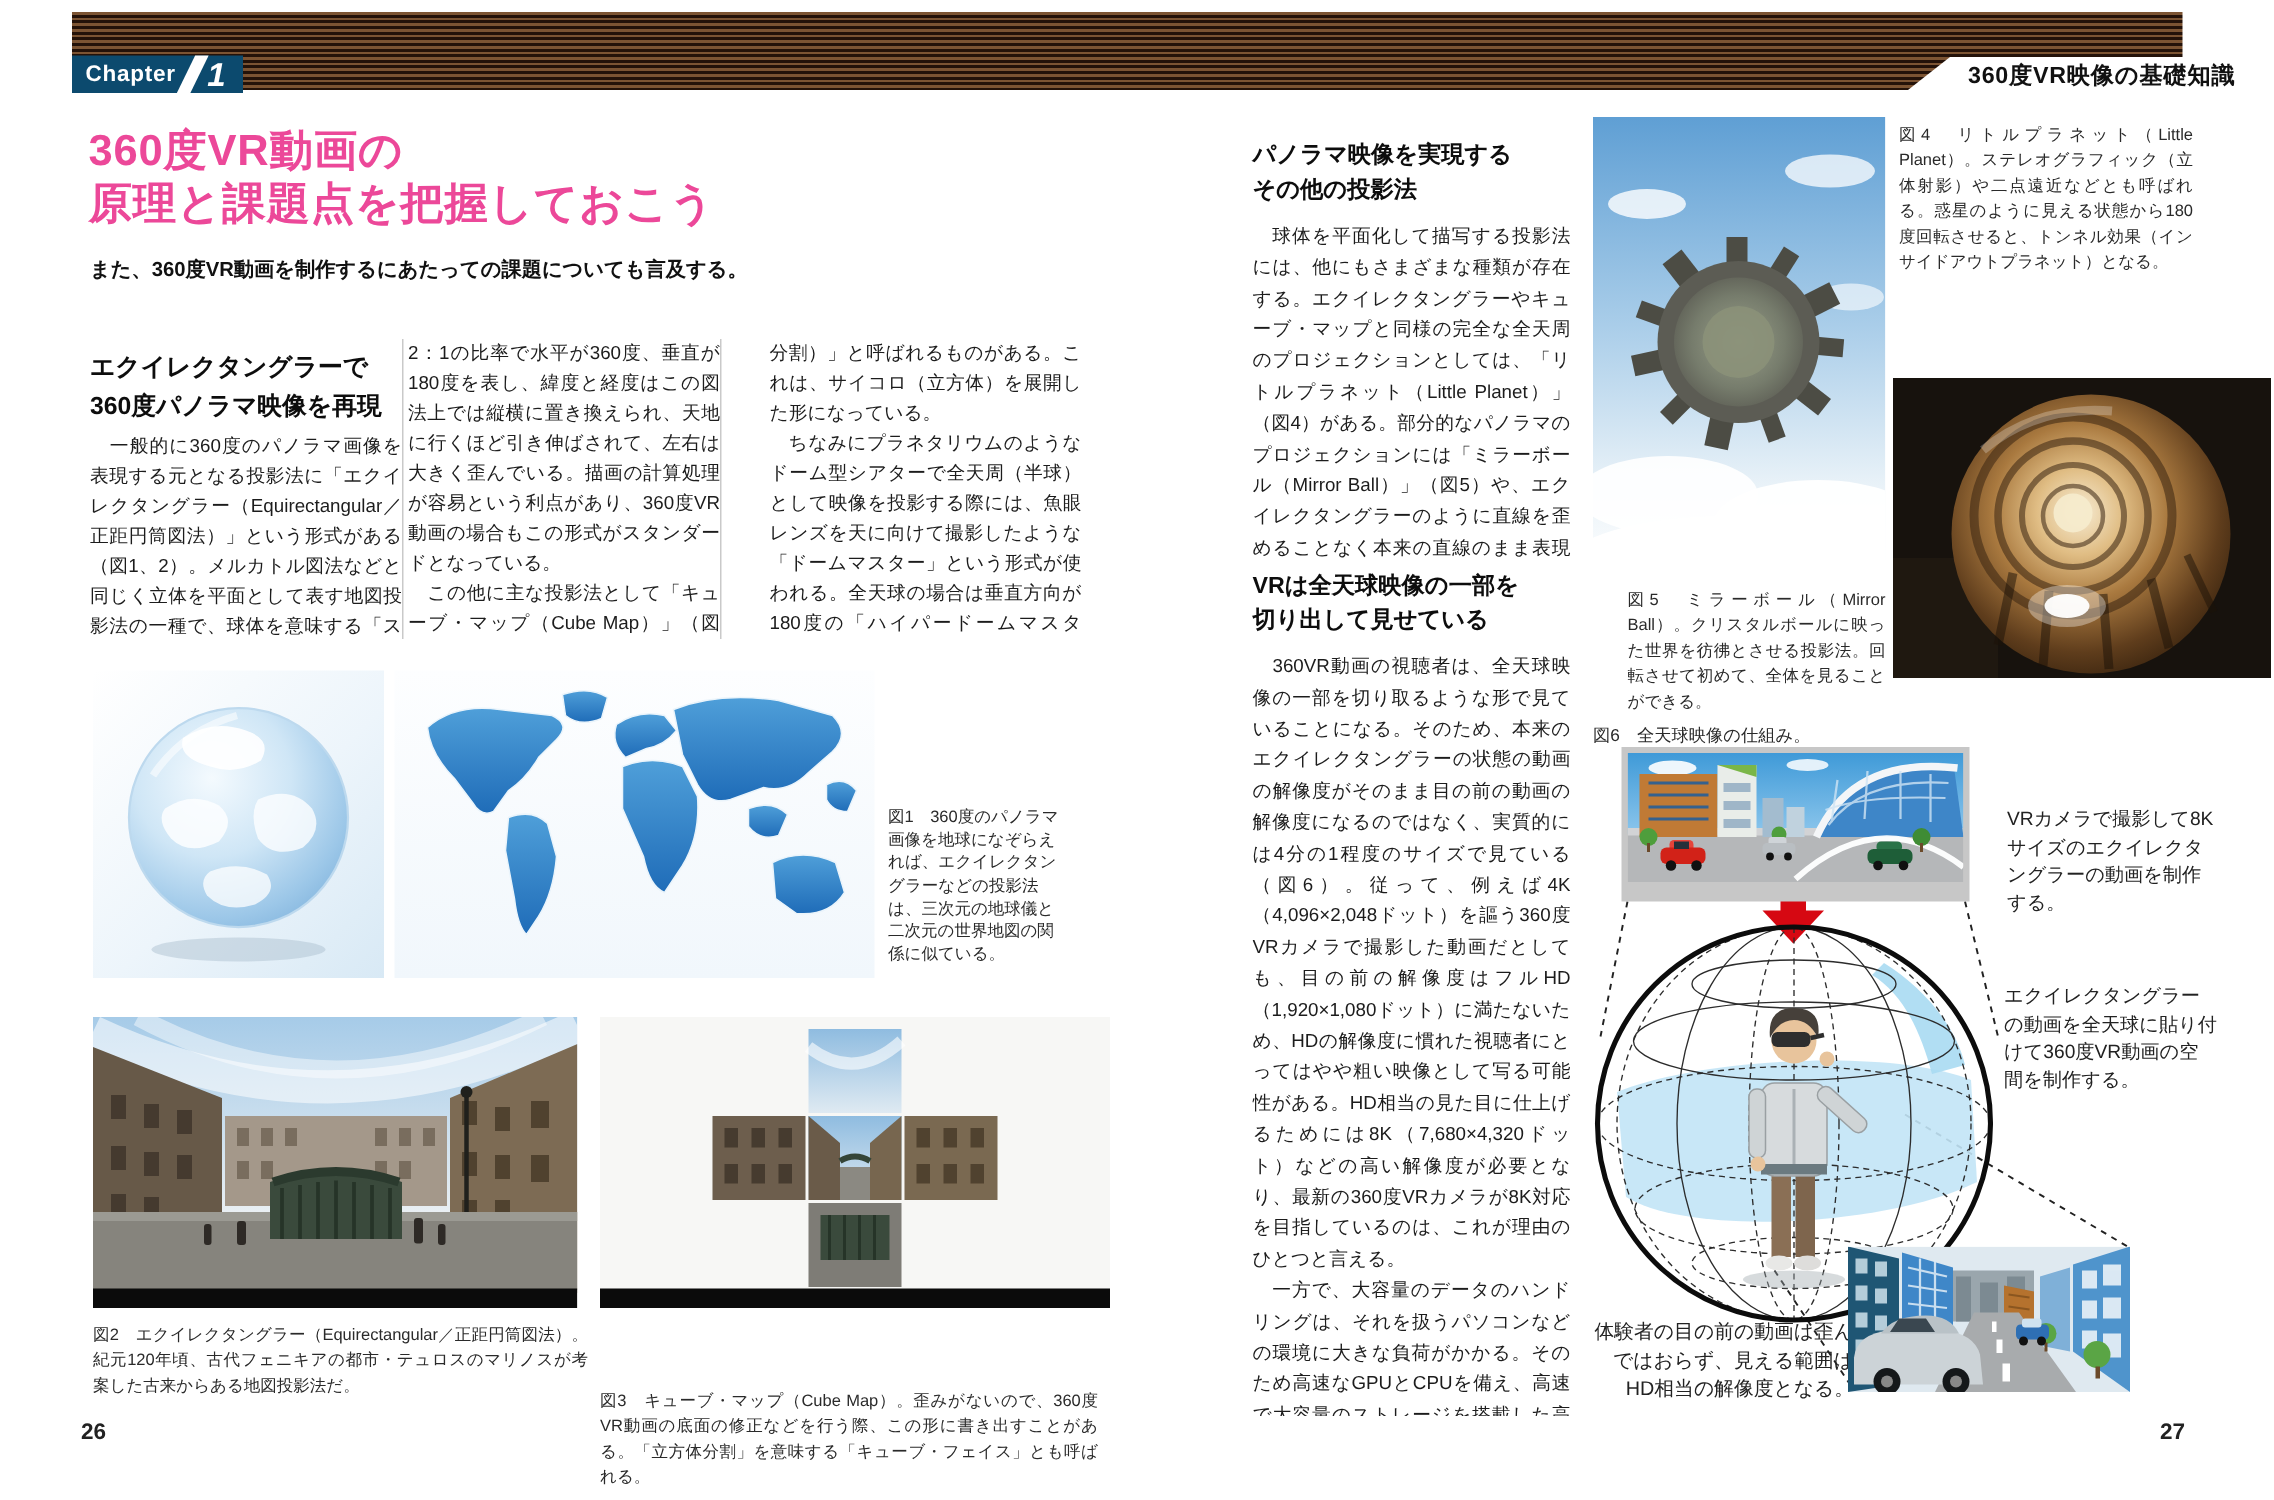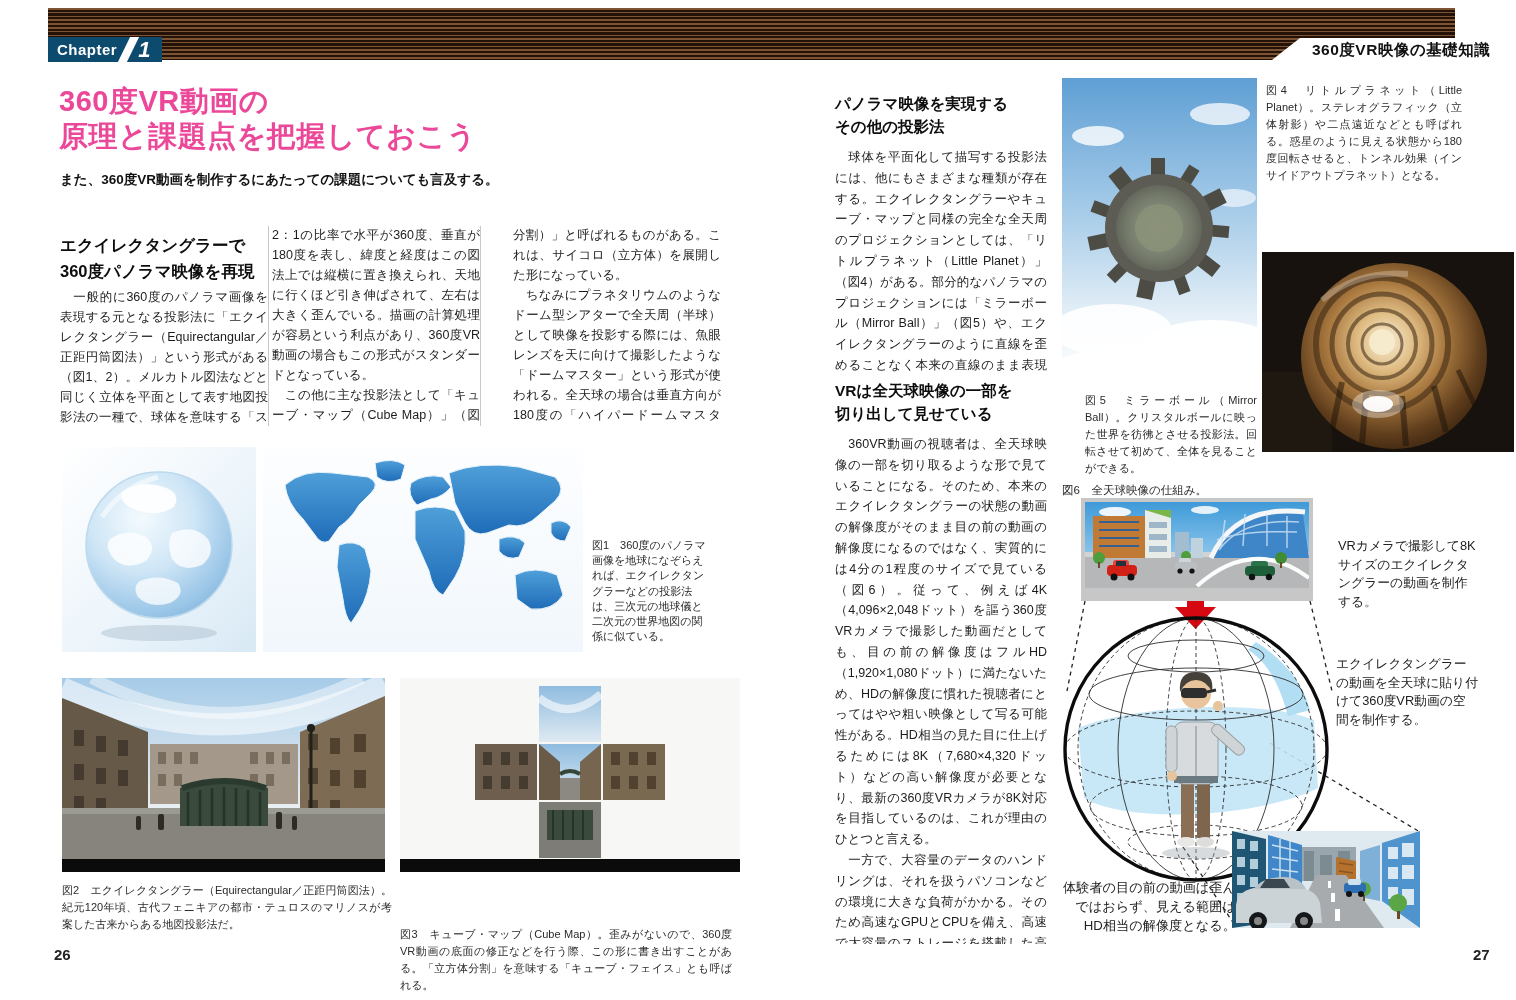--- a/index.html
+++ b/index.html
@@ -514,15 +514,15 @@
         <circle cx="26" cy="90" r="4" fill="#888"></circle>
       <circle cx="72" cy="90" r="9" fill="#15181a"></circle>
         <circle cx="72" cy="90" r="4" fill="#888"></circle>
     </svg>
   </div>
 
   <div class="abs ann" style="left:1338px;top:505px;width:138px;z-index:2;margin-top:32px;">VRカメラで撮影して8Kサイズのエクイレクタングラーの動画を制作する。</div>
   <div class="abs ann" style="left:1336px;top:655px;width:142px;z-index:2;">エクイレクタングラーの動画を全天球に貼り付けて360度VR動画の空間を制作する。</div>
   <div class="abs ann" style="left:1060px;top:878px;width:176px;font-size:13.2px;z-index:2;text-align:right;">体験者の目の前の動画は歪んではおらず、見える範囲はHD相当の解像度となる。</div>
 
-  <div class="abs pagenum" style="left:1440px;top:946px;margin-left:33px;">27</div>
+  <div class="abs pagenum" style="left:1440px;top:946px;">27</div>
 
 </div>
 
 </body></html>

